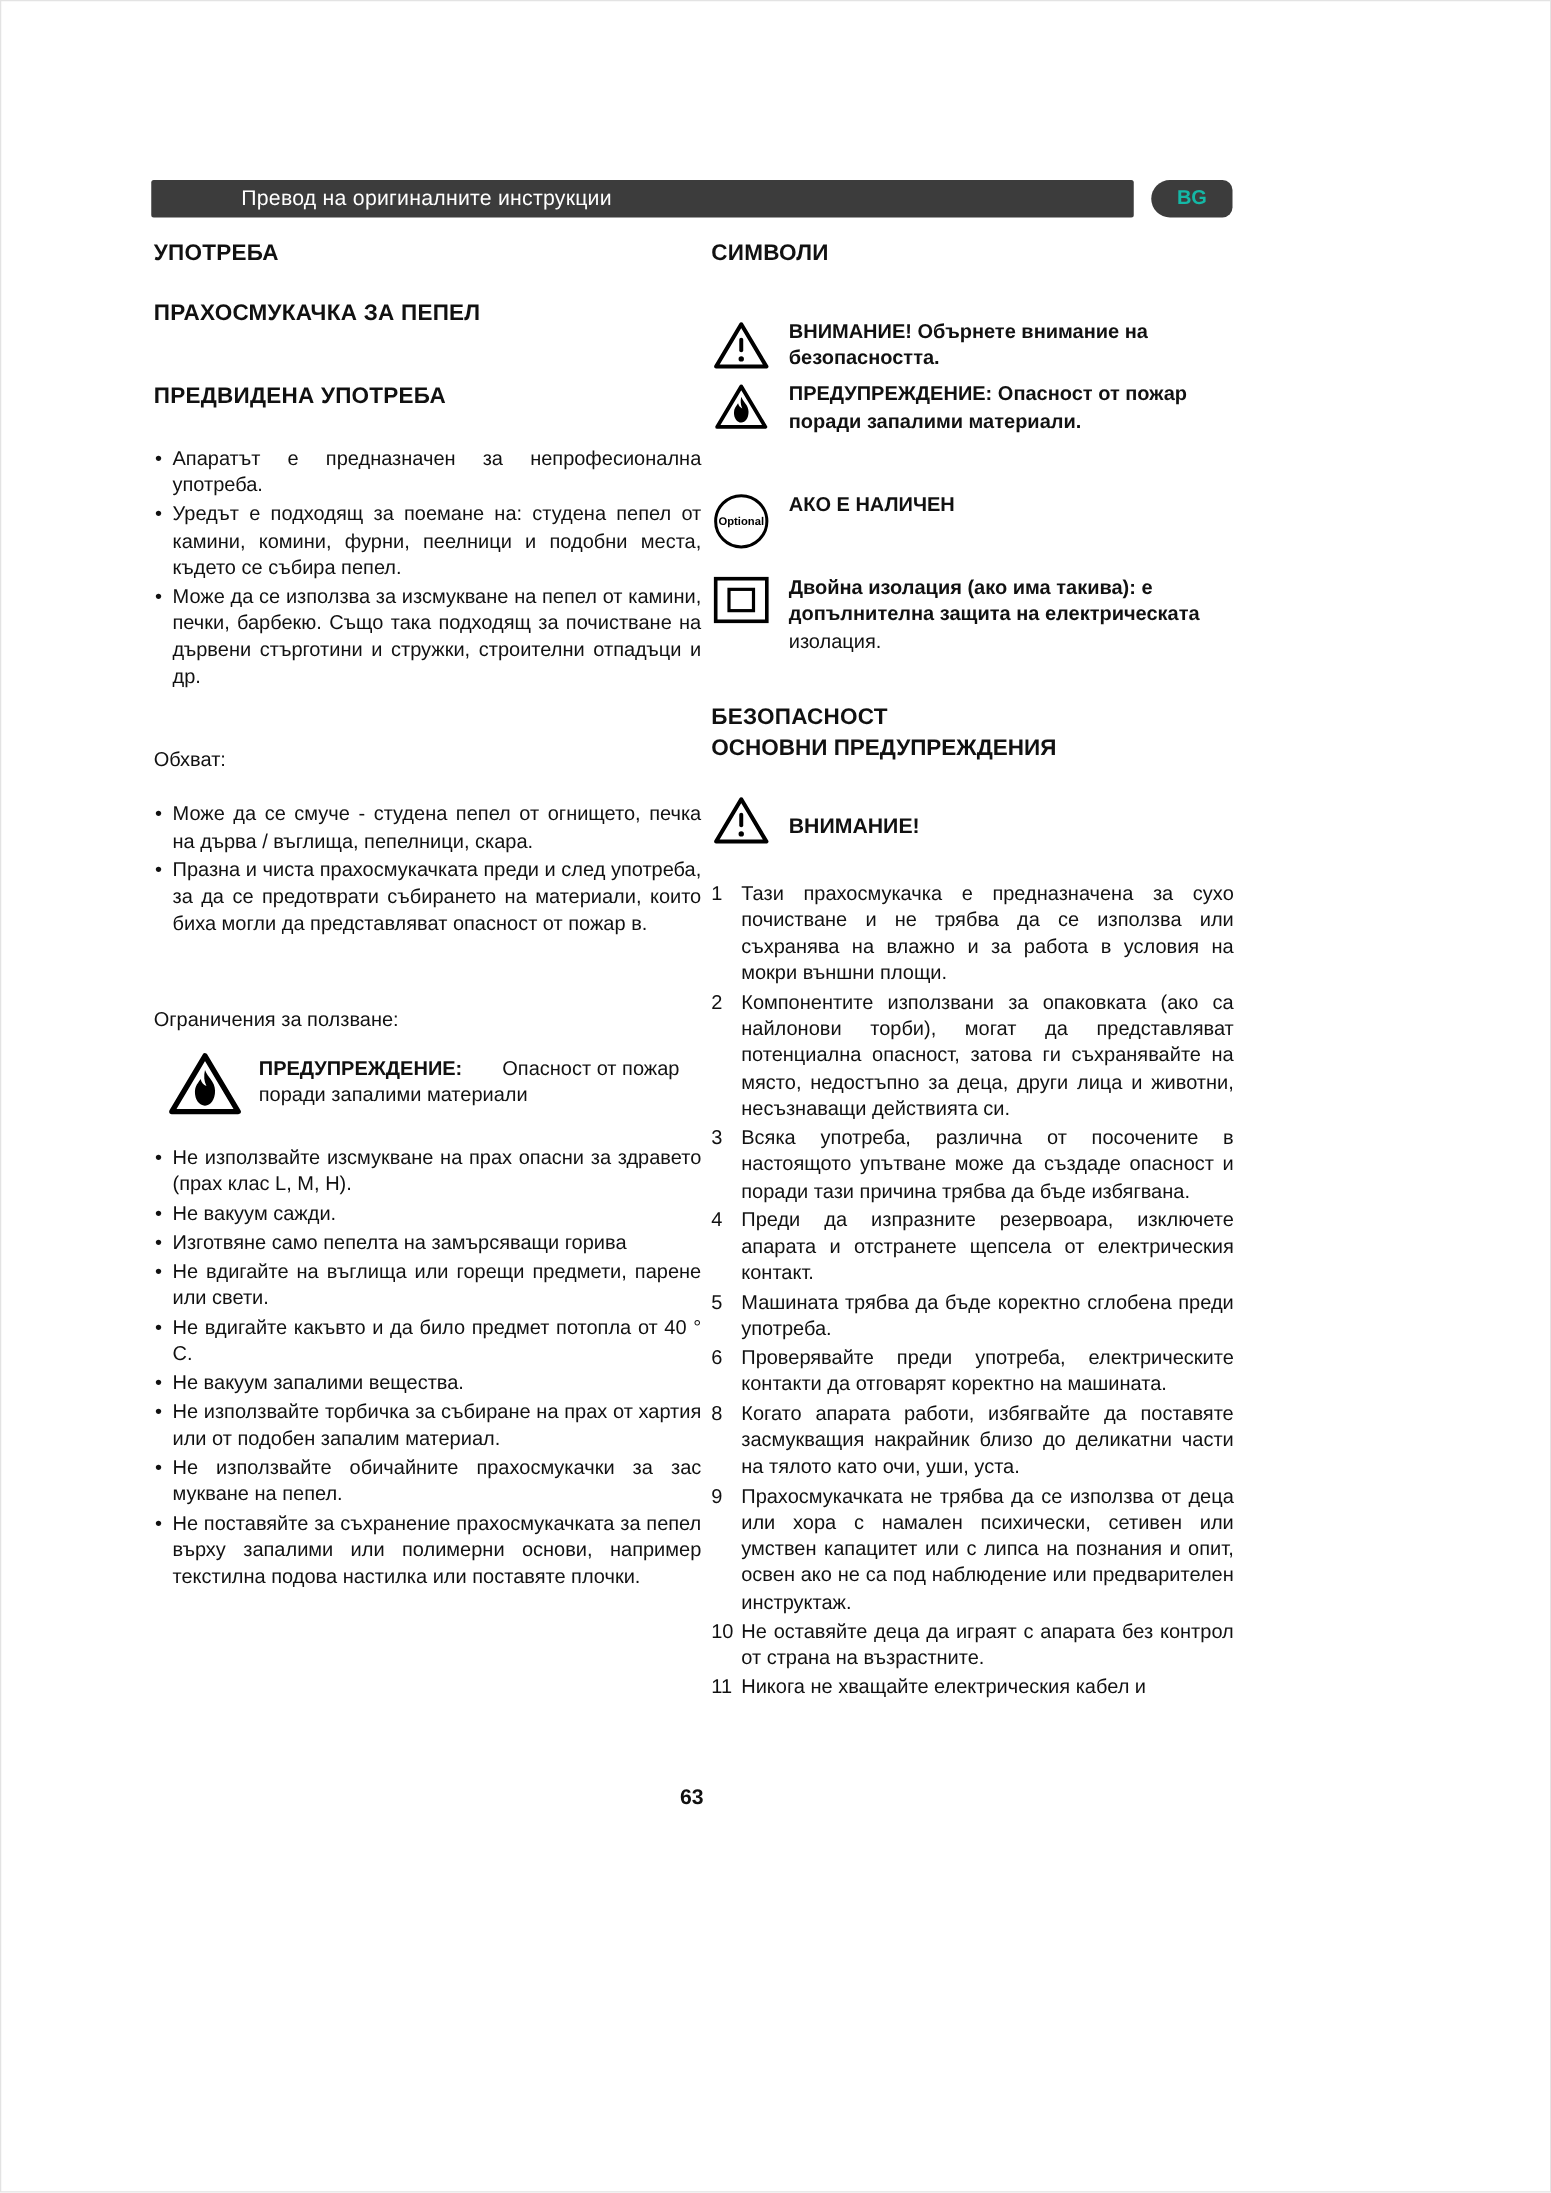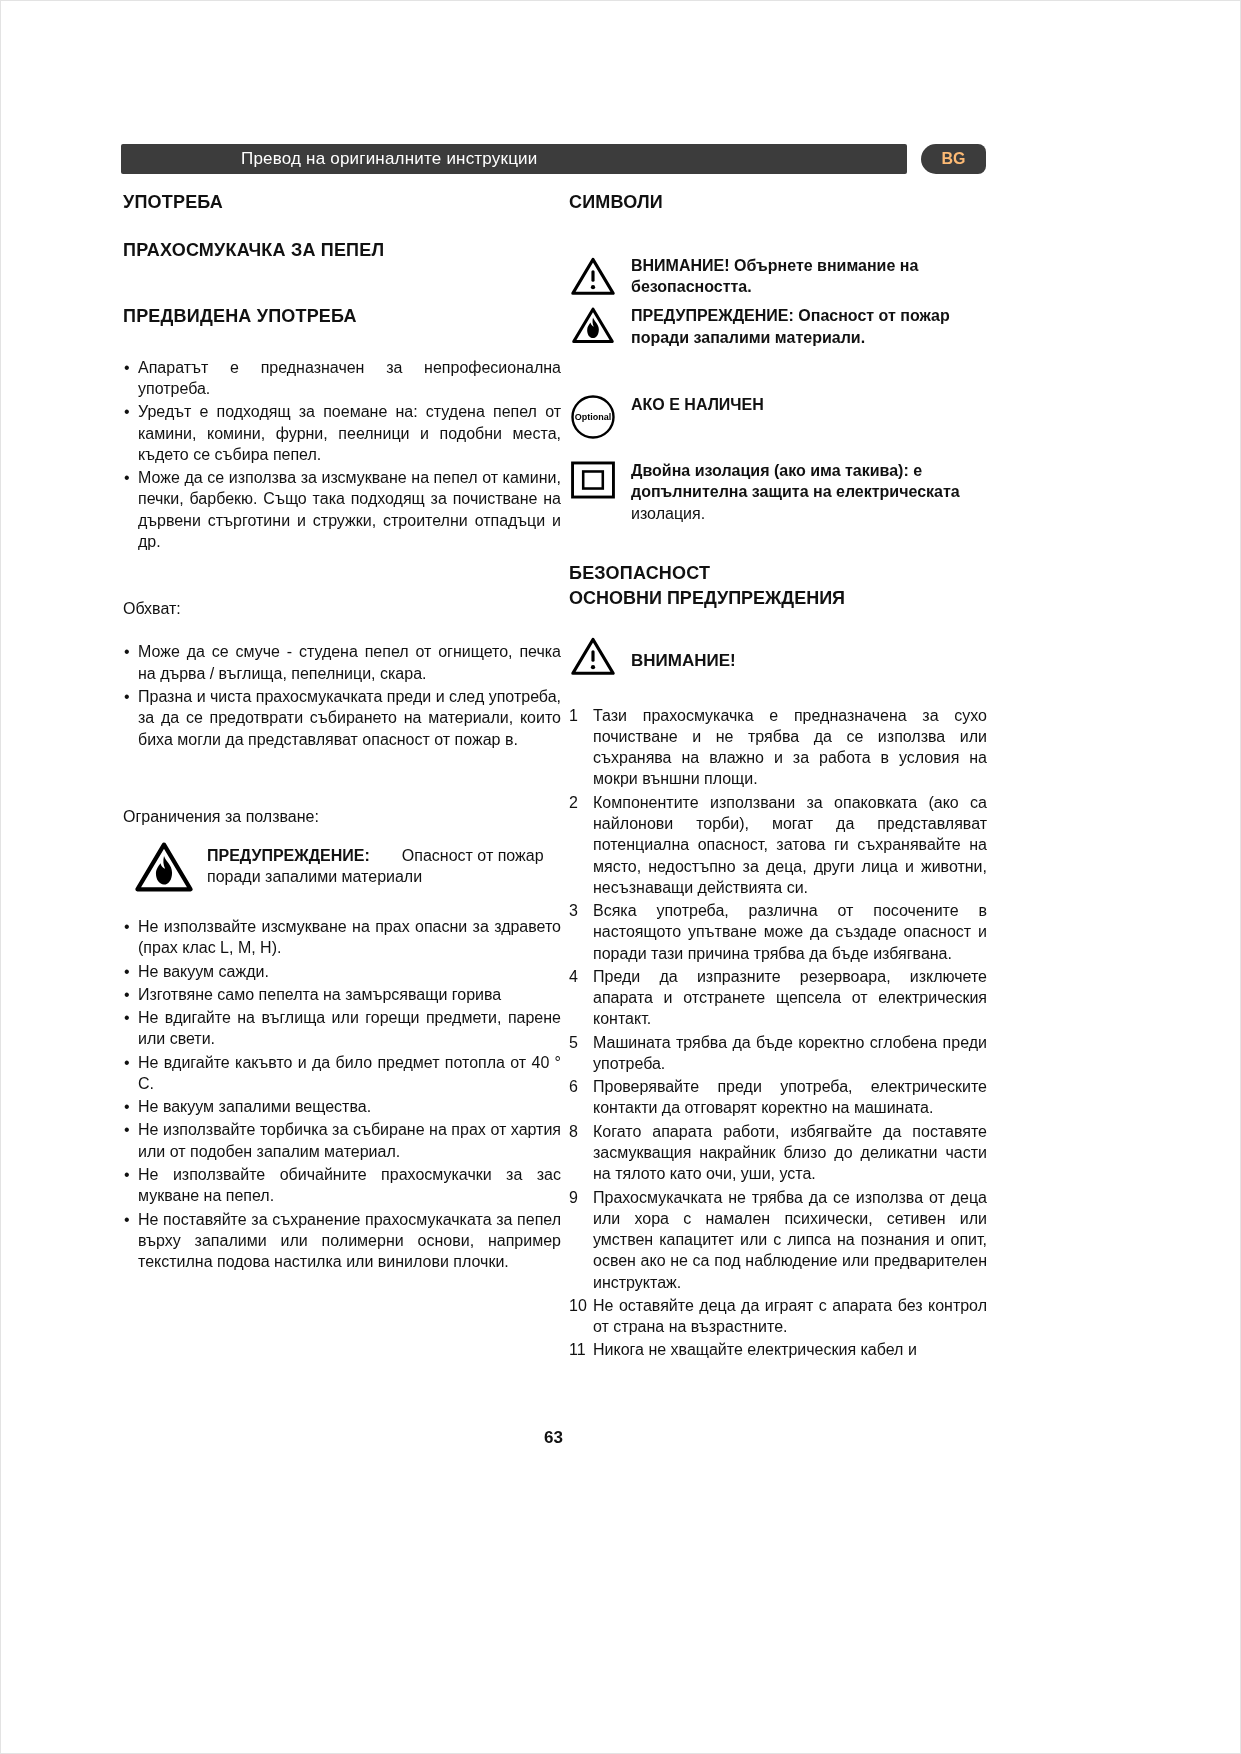--- a/index.html
+++ b/index.html
@@ -7,24 +7,24 @@
   .page {
     position: relative; width: 1241px; height: 1754px;
     background: #ffffff; color: #111; border: 1px solid #e3e3e3; overflow: hidden;
   }
 
   
   .header-bar {
     position: absolute; left: 120px; top: 143px; width: 786px; height: 30px;
     background: #3c3c3c; border-radius: 2px; display: flex; align-items: center;
   }
-  .header-title { color: #fff; font-size: 17px; padding-left: 120px; letter-spacing: .2px; }
+  .header-title { color: #fff; font-size: 17px; padding-left: 72px; letter-spacing: .2px; }
   .lang-badge {
     position: absolute; left: 920px; top: 143px; width: 65px; height: 30px;
-    background: #3c3c3c; border-radius: 15px 8px 8px 15px; color: #fdba74;
+    background: #3c3c3c; border-radius: 15px 8px 8px 15px; color: #14b8a6;
     font-weight: 700; font-size: 16px; display: flex; align-items: center; justify-content: center;
   }
 
   
   .col { position: absolute; top: 190px; font-size: 16px; line-height: 1.33; }
   .col-left  { left: 122px; width: 438px; }
   .col-right { left: 568px; width: 418px; }
 
   .h-main { font-size: 18px; font-weight: 700; margin: 0; letter-spacing: .2px; }
   .h-description { margin-bottom: 24px; }
@@ -110,21 +110,21 @@
 
     <ul class="bullets">
       <li>Не използвайте изсмукване на прах опасни за здравето (прах клас L, M, H).</li>
       <li>Не вакуум сажди.</li>
       <li>Изготвяне само пепелта на замърсяващи горива</li>
       <li>Не вдигайте на въглища или горещи предмети, парене или свети.</li>
       <li>Не вдигайте какъвто и да било предмет потопла от 40 ° C.</li>
       <li>Не вакуум запалими вещества.</li>
       <li>Не използвайте торбичка за събиране на прах от хартия или от подобен запалим материал.</li>
       <li>Не използвайте обичайните прахосмукачки за зас мукване на пепел.</li>
-      <li>Не поставяйте за съхранение прахосмукачката за пепел върху запалими или полимерни основи, например текстилна подова настилка или винилови плочки.</li>
+      <li>Не поставяйте за съхранение прахосмукачката за пепел върху запалими или полимерни основи, например текстилна подова настилка или поставяте плочки.</li>
     </ul>
   </div>
 
   <div class="col col-right">
     <h2 class="h-main h-symbols">СИМВОЛИ</h2>
 
     <div class="symrow symrow-warning">
       <span class="sym-icon">
         <svg width="46" height="42" viewBox="0 0 64 58" aria-hidden="true">
           <path d="M32 6 L60 53 L4 53 Z" fill="none" stroke="#000" stroke-width="4.5" stroke-linejoin="round"></path>

